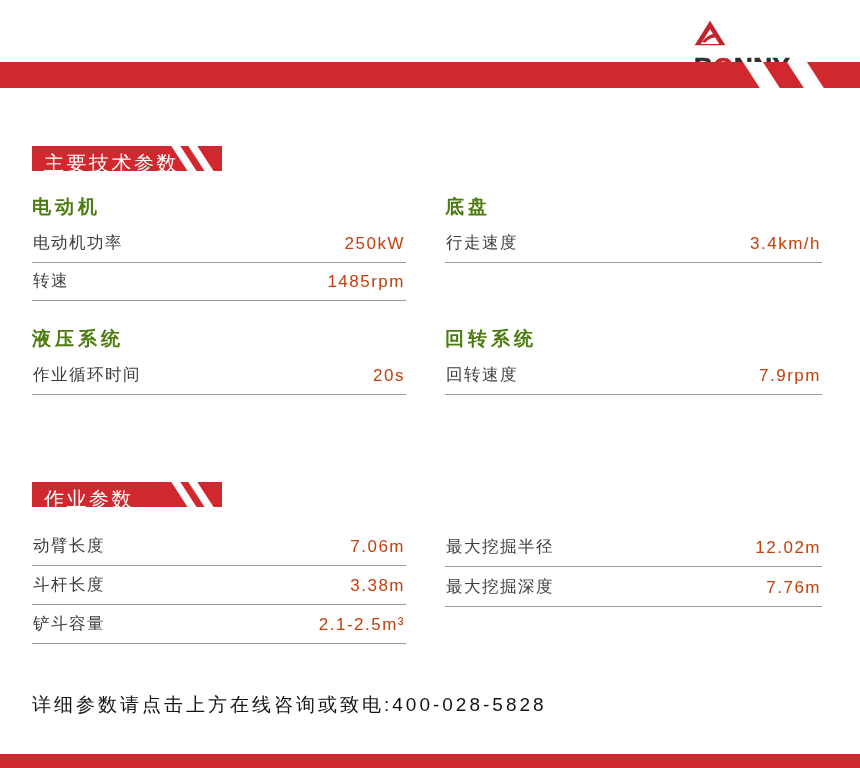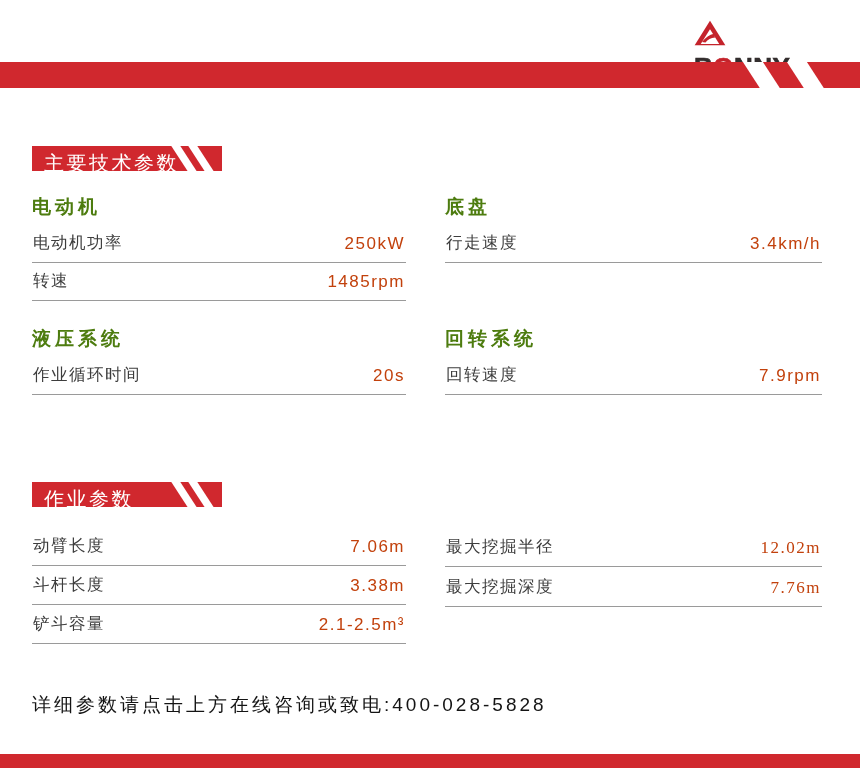--- a/index.html
+++ b/index.html
@@ -42,21 +42,21 @@
   .rows-plain .row{height:38px;}
   .row .label{position:absolute;left:1px;bottom:8px;font-size:16.5px;color:var(--label);letter-spacing:1.5px;}
   .row .value{position:absolute;right:1px;bottom:8px;font-size:17px;color:#c2410c;letter-spacing:1.5px;}
 
   .g-motor{left:32px;top:196px;width:374px;}
   .g-chassis{left:445px;top:196px;width:377px;}
   .g-hydraulic{left:32px;top:328px;width:374px;}
   .g-slewing{left:445px;top:328px;width:377px;}
   .w-left{left:32px;top:527px;width:374px;}
   .w-right{left:445px;top:527px;width:377px;}
-  .w-right .row{height:39px;font-family:Liberation Serif, serif;}
+  .w-right .row{height:39px;}
 
   
   .contact{position:absolute;left:32px;top:692px;font-size:19px;font-weight:normal;color:#141414;letter-spacing:3px;}
 </style>
 </head>
 <body>
 
 <div class="page">
 
   <div class="logo">

